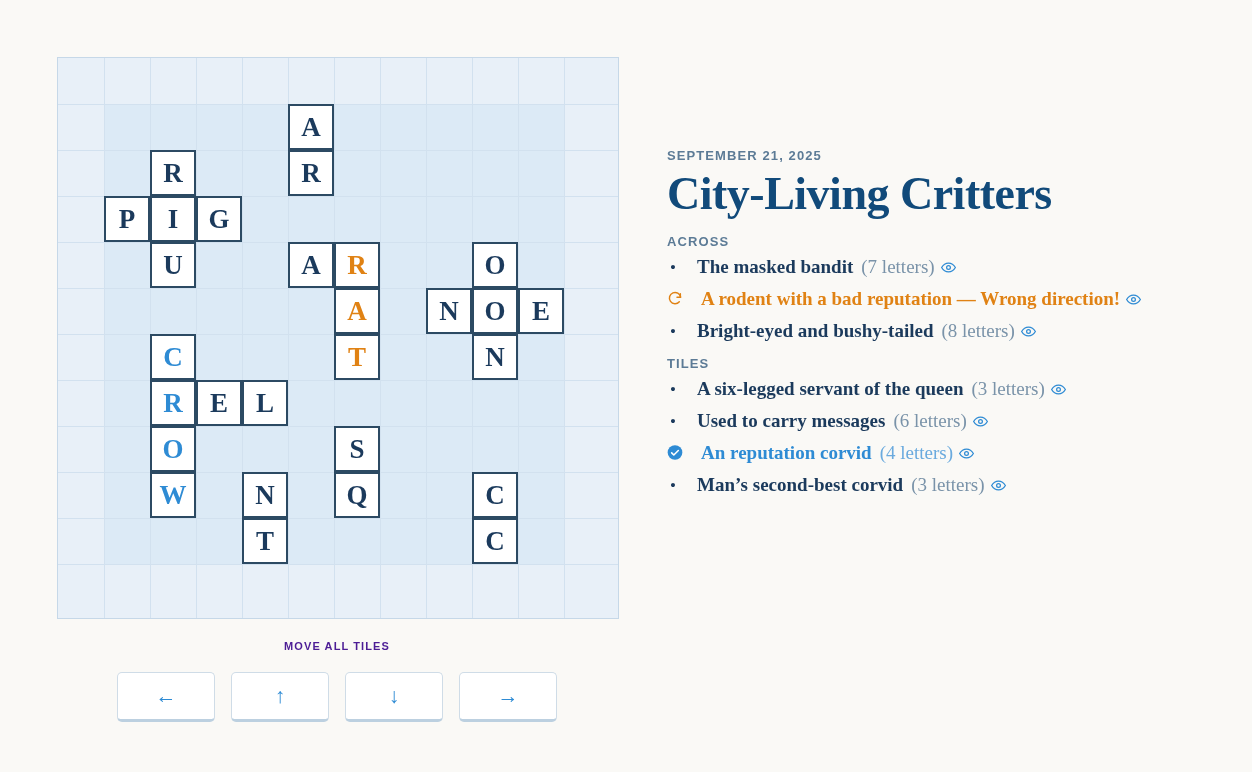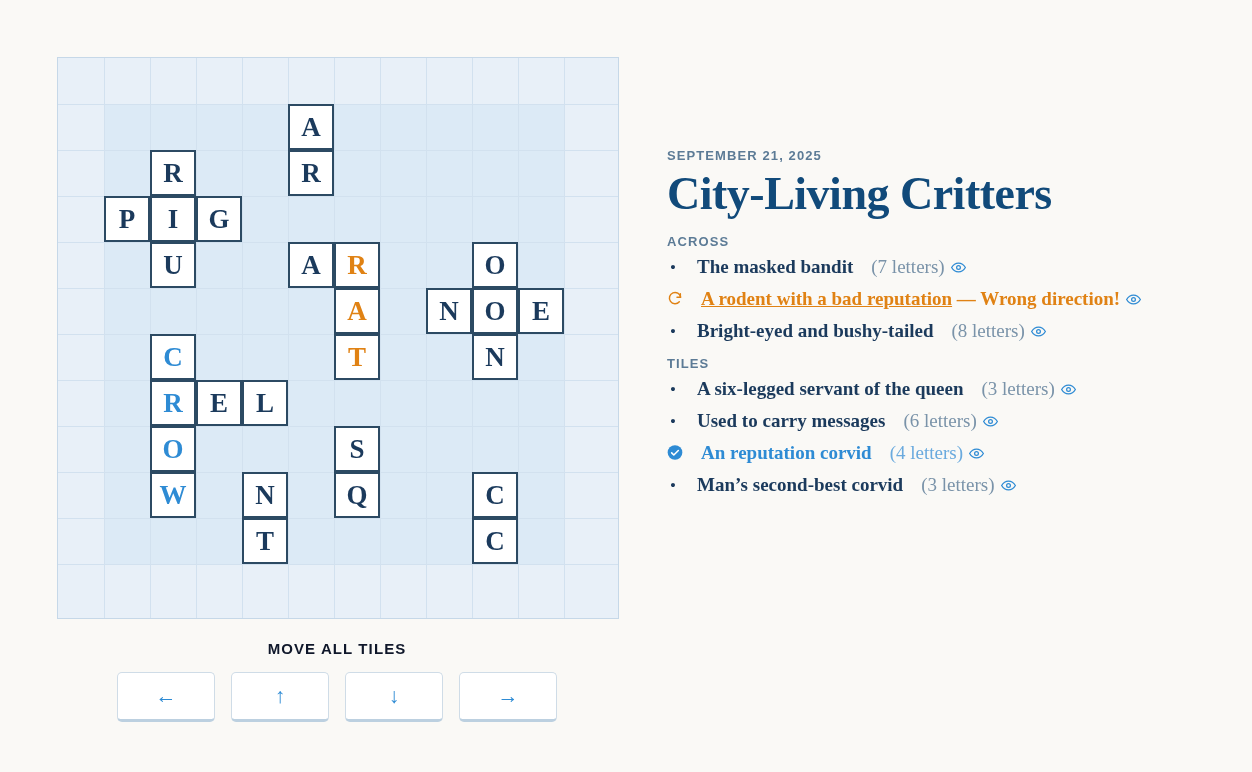--- a/index.html
+++ b/index.html
@@ -67,24 +67,24 @@
   }
   .tile.orange { color: #e08214; border-color: #2c4a63; }
   .tile.blue { color: #2e8bd4; border-color: #2c4a63; }
 
   .move-label {
     position: absolute;
     left: 57px;
     top: 640px;
     width: 560px;
     text-align: center;
-    font-size: 15px;
+    font-size: 11px;
     font-weight: 700;
     letter-spacing: 1.1px;
-    color: #0f172a;
+    color: #4c1d95;
   }
   .arrows {
     position: absolute;
     left: 57px;
     top: 672px;
     width: 560px;
     display: flex;
     justify-content: center;
     gap: 16px;
   }
@@ -154,33 +154,33 @@
     text-align: center;
   }
   .clue-text {
     font-weight: 700;
     color: #1b3a5c;
     margin-left: 11px;
   }
   .clue-len {
     color: #7a93a9;
     font-weight: 400;
-    margin-left: 18px;
+    margin-left: 8px;
   }
   .eye {
     display: inline-flex;
     align-items: center;
     justify-content: center;
     margin-left: 6px;
     color: #2e8bd4;
     cursor: pointer;
     position: relative;
     top: 2px;
   }
-  .clue.warn .clue-text { color: #e08214; text-decoration: underline; }
+  .clue.warn .clue-text { color: #e08214; }
   .clue.warn .warn-note { color: #e08214; font-weight: 700; }
   .clue.solved .clue-text { color: #2e8bd4; }
   .clue.solved .clue-len { color: #6aaade; }
   .status-ico {
     display: inline-flex;
     align-items: center;
     justify-content: center;
     width: 16px;
     height: 16px;
     position: relative;

